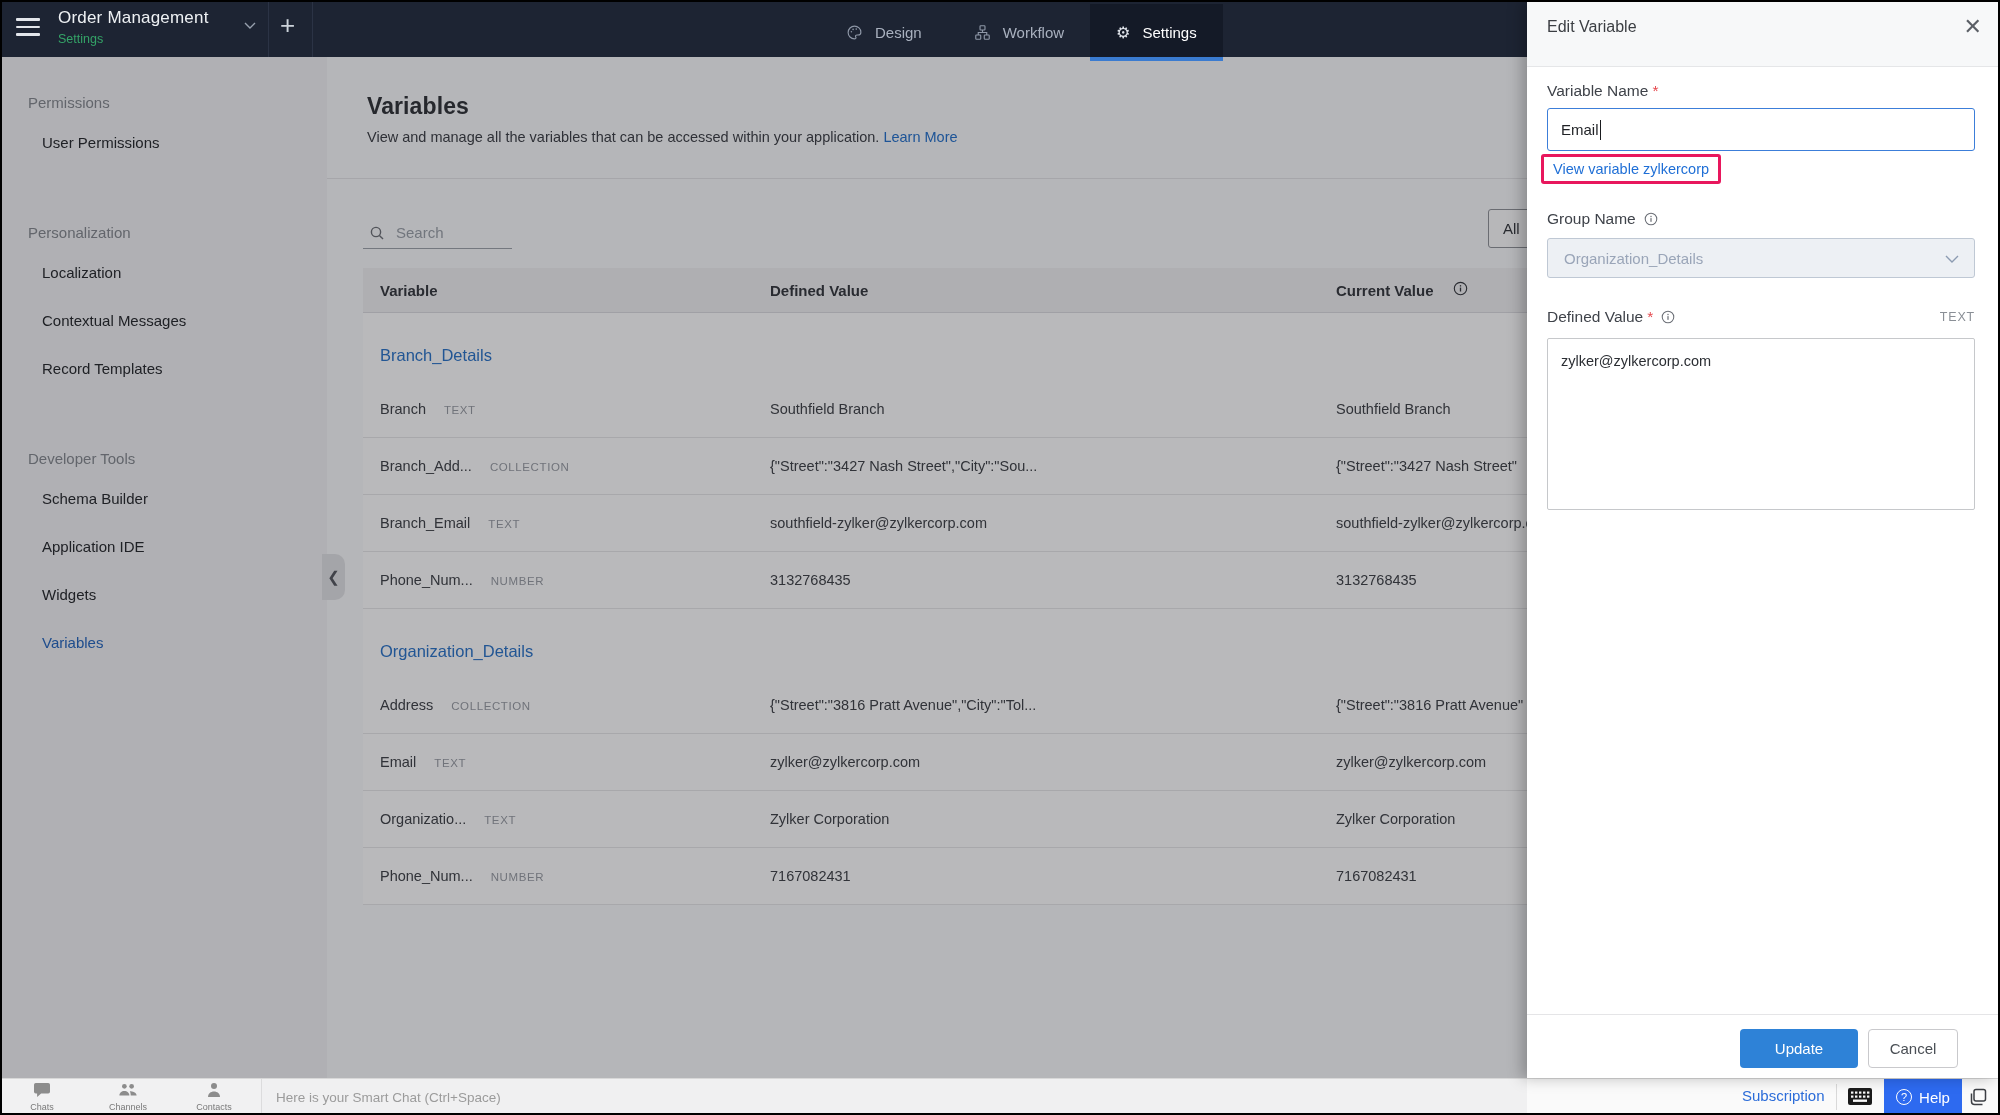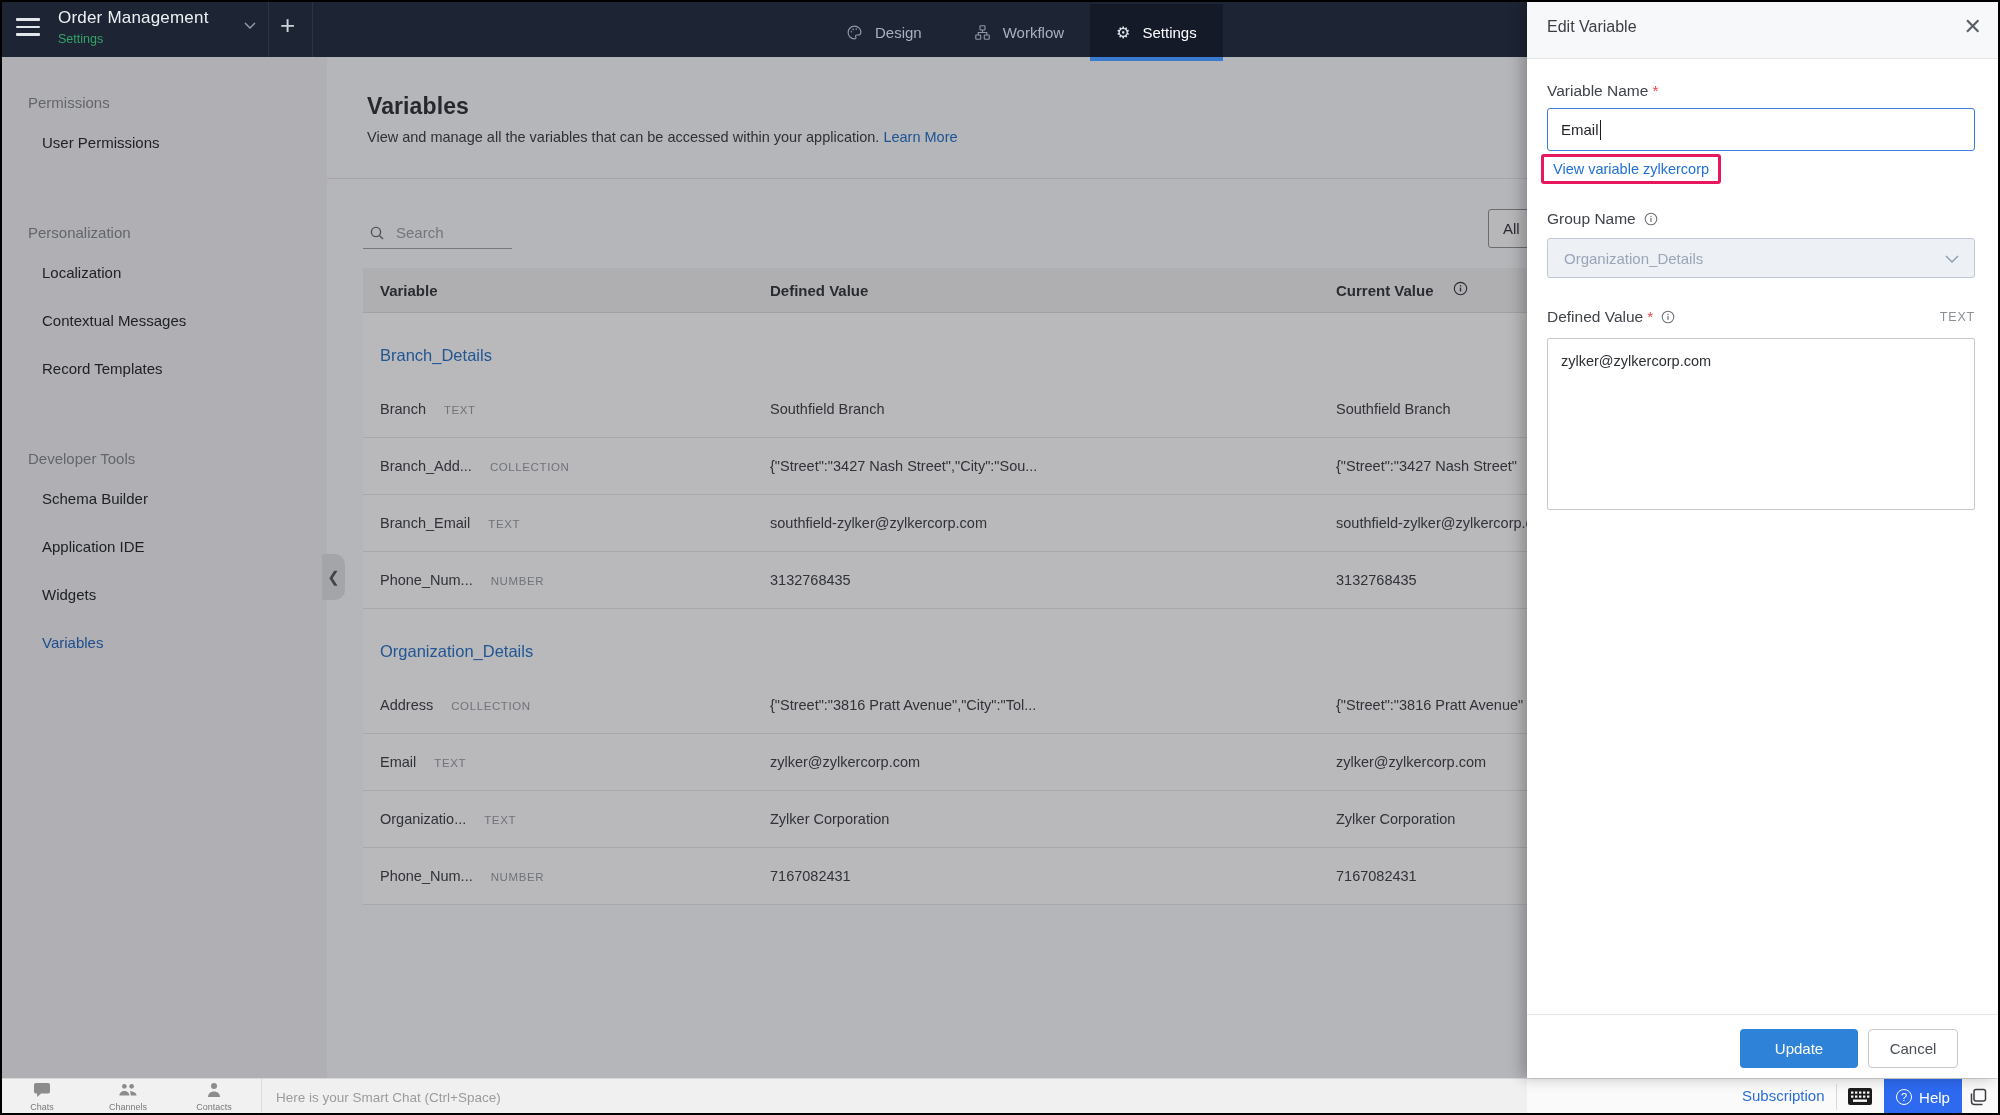--- a/index.html
+++ b/index.html
@@ -57,21 +57,21 @@
   .t-row .cell{position:absolute;top:0;line-height:57px;font-size:14.5px;color:#3f4247;white-space:nowrap;}
   .vname{left:17px;}
   .vtype{font-size:11.5px;color:#989ca3;letter-spacing:.6px;margin-left:18px;}
   .dval{left:407px;} .cval{left:973px;}
 
   
   .dim{position:absolute;left:0;top:57px;width:1527px;height:1021px;background:rgba(16,18,24,0.295);z-index:30;}
 
   
   .panel{position:absolute;left:1527px;top:2px;width:471px;height:1076px;background:#ffffff;z-index:100;box-shadow:-5px 0 14px rgba(0,0,0,0.25);}
-  .panel-header{position:absolute;left:0;top:0;width:100%;height:57px;background:#f7f8f9;border-bottom:1px solid #e5e6e8;}
+  .panel-header{position:absolute;left:0;top:0;width:100%;height:65px;background:#f7f8f9;border-bottom:1px solid #e5e6e8;}
   .panel-title{position:absolute;left:20px;top:16px;font-size:16px;color:#3b3e43;}
   .panel-close{position:absolute;right:16px;top:12px;font-size:22px;color:#5b5f66;cursor:pointer;line-height:26px;}
   .fld-label{position:absolute;left:20px;font-size:15.5px;color:#3f434a;}
   .req{color:#e5484d;margin-left:4px;}
   .info-i{display:inline-flex;vertical-align:-2px;margin-left:8px;color:#6b6f76;}
   .name-input{position:absolute;left:20px;top:106px;width:428px;height:43px;border:1px solid #3c7ed9;border-radius:3px;background:#fff;display:flex;align-items:center;padding-left:13px;font-size:15px;color:#1f2125;cursor:text;}
   .caret{display:inline-block;width:1.5px;height:20px;background:#1a1c1f;margin-left:1px;}
   .ref-box{position:absolute;left:14px;top:152px;height:30px;padding:0 9px;border:3px solid #e8175d;border-radius:3px;display:flex;align-items:center;}
   .ref-link{font-size:14.5px;color:#1f6fd6;text-decoration:none;cursor:pointer;white-space:nowrap;}
   .group-select{position:absolute;left:20px;top:236px;width:428px;height:40px;background:#edf0f4;border:1px solid #bfc8d4;border-radius:3px;display:flex;align-items:center;padding-left:16px;font-size:15px;color:#9aa5b8;cursor:default;}

